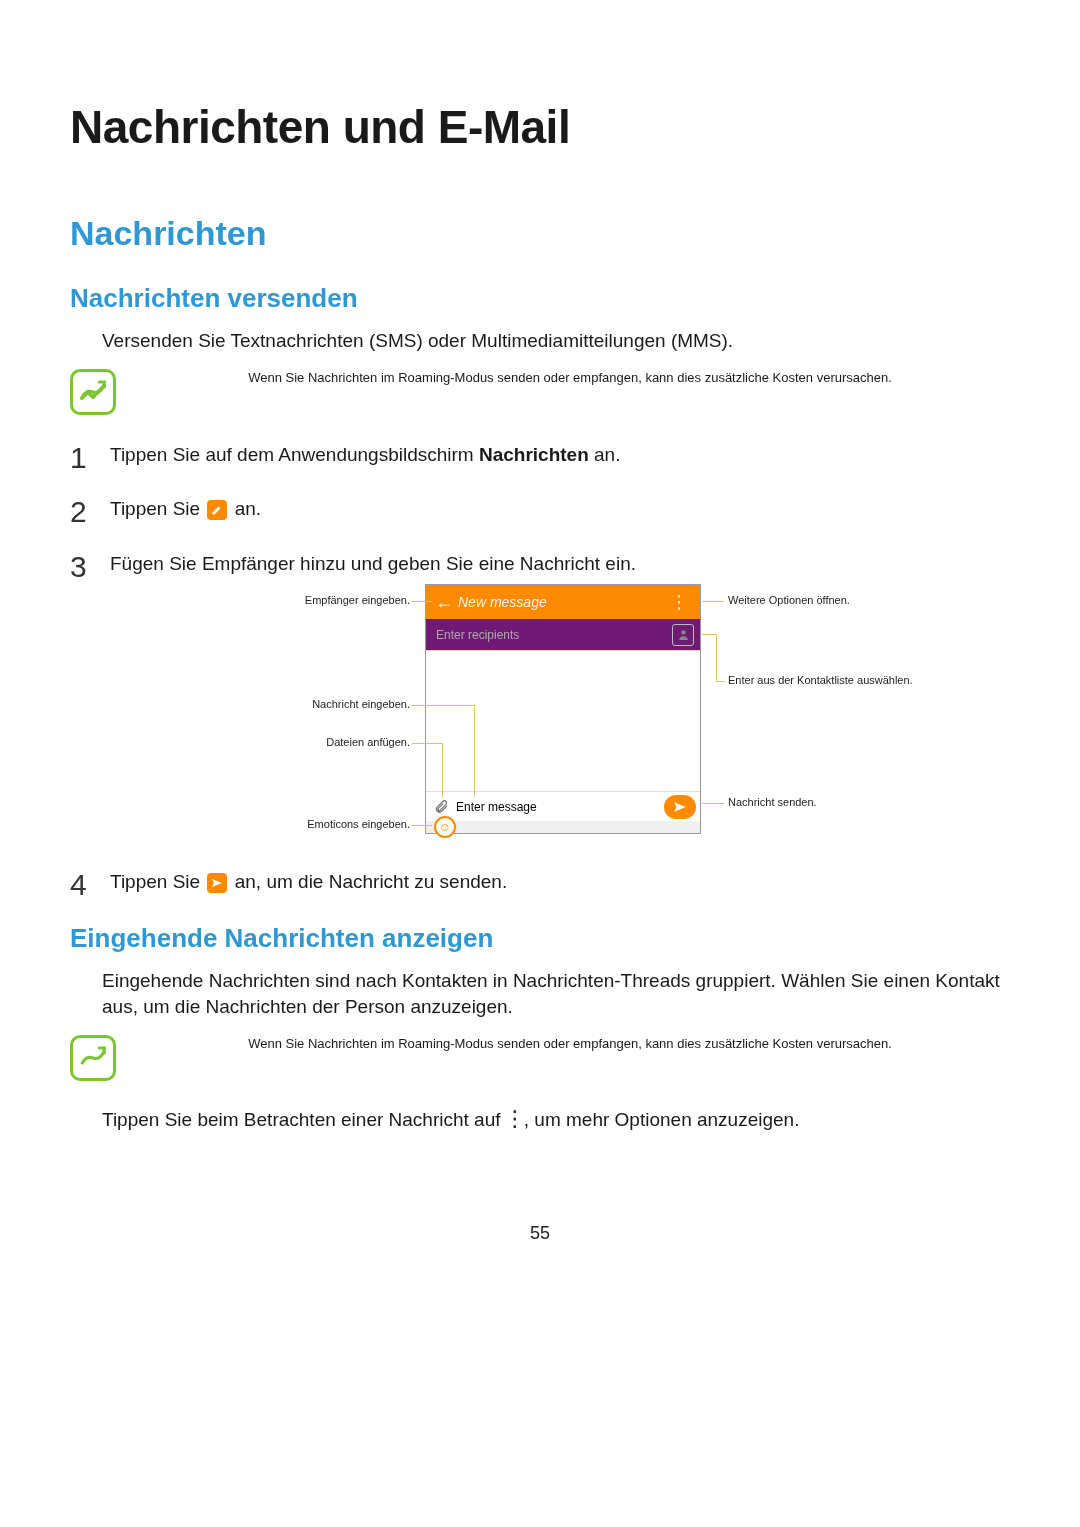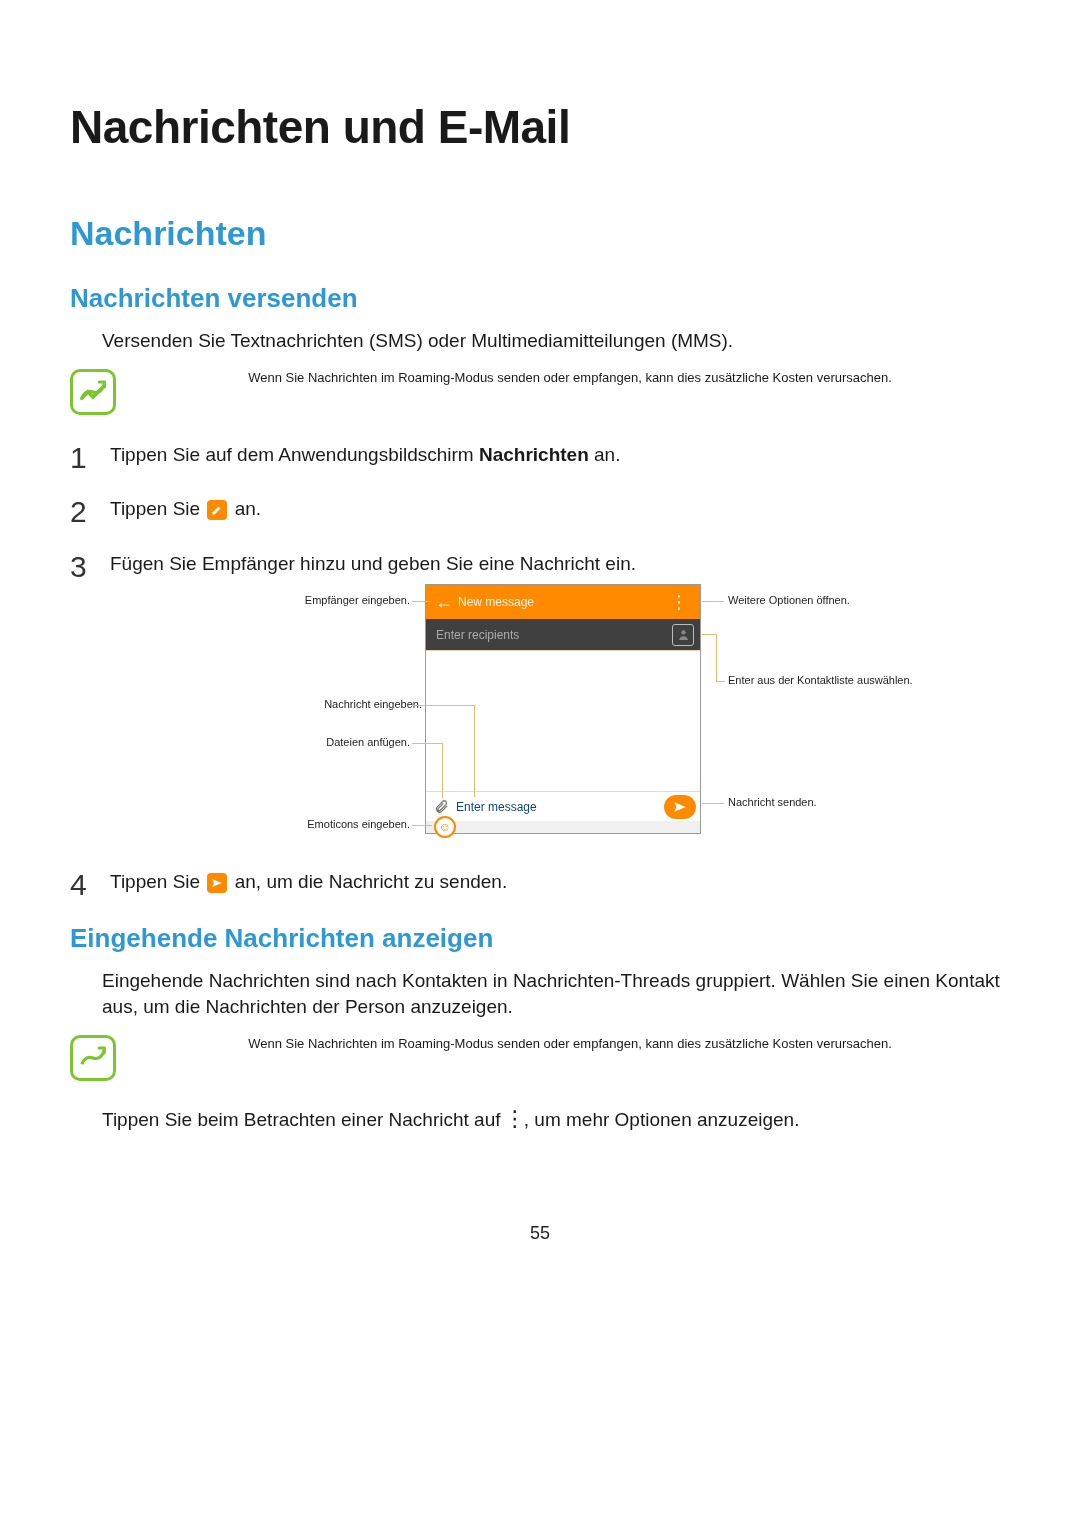--- a/index.html
+++ b/index.html
@@ -22,31 +22,31 @@
   .inline-icon.send { background: #ff8a00; }
   .inline-icon.more-dots { width:14px; }
   b { font-weight: 700; }
 
   
   .diagram-wrap { margin: 6px 0 24px 0; display:flex; justify-content:center; }
   .diagram { position: relative; width: 760px; height: 258px; }
   .phone { position:absolute; left:245px; top:0; width:276px; height:250px; border:1px solid #999; background:#fafafa; }
   .ph-header { height:34px; background:#ff8a00; display:flex; align-items:center; padding:0 8px; color:#fff; }
   .ph-back { width:20px; text-align:center; font-size:18px; }
-  .ph-title { flex:1; font-size:12px; opacity:.9; padding-left:4px; }
+  .ph-title { flex:1; font-size:14px; opacity:.9; padding-left:4px;font-style:italic; }
   .ph-more { font-size:18px; padding:0 4px; }
-  .ph-recip { height:32px; border-bottom:1px solid #e9d3b6; display:flex; align-items:center; padding:0 6px; background:#404040; }
+  .ph-recip { height:32px; border-bottom:1px solid #e9d3b6; display:flex; align-items:center; padding:0 6px; background:#701a75; }
   .ph-recip-input { flex:1; font-size:12px; color:#aaa; padding-left:4px; }
   .ph-contact { width:22px; height:22px; border:1px solid #bbb; border-radius:3px; display:flex; align-items:center; justify-content:center; }
   .ph-contact svg{ width:13px; height:13px; fill:#888 }
   .ph-body { height:140px; background:#fff; }
   .ph-input-row { height:30px; border-top:1px solid #ddd; display:flex; align-items:center; background:#fff; }
   .ph-attach { width:30px; display:flex; align-items:center; justify-content:center; }
   .ph-attach svg{ width:15px; height:15px; stroke:#777; fill:none; stroke-width:2 }
-  .ph-msg-input { flex:1; font-size:12px; color:#0c4a6e; }
+  .ph-msg-input { flex:1; font-size:12px; color:#000000; }
   .ph-send { width:32px; height:24px; margin-right:4px; background:#ff8a00; border-radius:12px; display:flex; align-items:center; justify-content:center; }
   .ph-send svg{ width:14px; height:14px; fill:#fff }
   .ph-navbar { height:12px; background:#f0f0f0; display:flex; justify-content:center; align-items:center; font-size:9px; color:#aaa; }
   .ph-emoticons { position:absolute; left:254px; top:232px; width:22px; height:22px; border:2px solid #ff8a00; border-radius:50%; display:flex; align-items:center; justify-content:center; font-size:12px; color:#ff8a00; background:#fff; }
 
   .callout { position:absolute; font-size:11px; color:#222; white-space:nowrap; }
   .callout.left { text-align:right; }
   .lead { position:absolute; background:#e9b96e; height:1px; }
   .lead.v { width:1px; height:auto; }
   .page-num { text-align:center; font-size:18px; margin-top:90px; color:#222; }
@@ -127,21 +127,21 @@
                   </svg>
                 </div>
             </div>
             <div class="ph-navbar"></div>
           </div>
           <div class="ph-emoticons">☺</div>
 
           <div class="callout left" style="left:0; top:8px; width:230px">Empfänger eingeben.</div>
           <div class="lead" style="left:232px; top:17px; width:20px"></div>
 
-          <div class="callout left" style="left:12px; top:112px; width:230px">Nachricht eingeben.</div>
+          <div class="callout left" style="left:0; top:112px; width:230px">Nachricht eingeben.</div>
           <div class="lead" style="left:232px; top:121px; width:62px"></div>
           <div class="lead v" style="left:294px; top:121px; height:92px"></div>
 
           <div class="callout left" style="left:0; top:150px; width:230px">Dateien anfügen.</div>
           <div class="lead" style="left:232px; top:159px; width:30px"></div>
           <div class="lead v" style="left:262px; top:159px; height:55px"></div>
 
           <div class="callout left" style="left:0; top:232px; width:230px">Emoticons eingeben.</div>
           <div class="lead" style="left:232px; top:241px; width:20px"></div>
 

